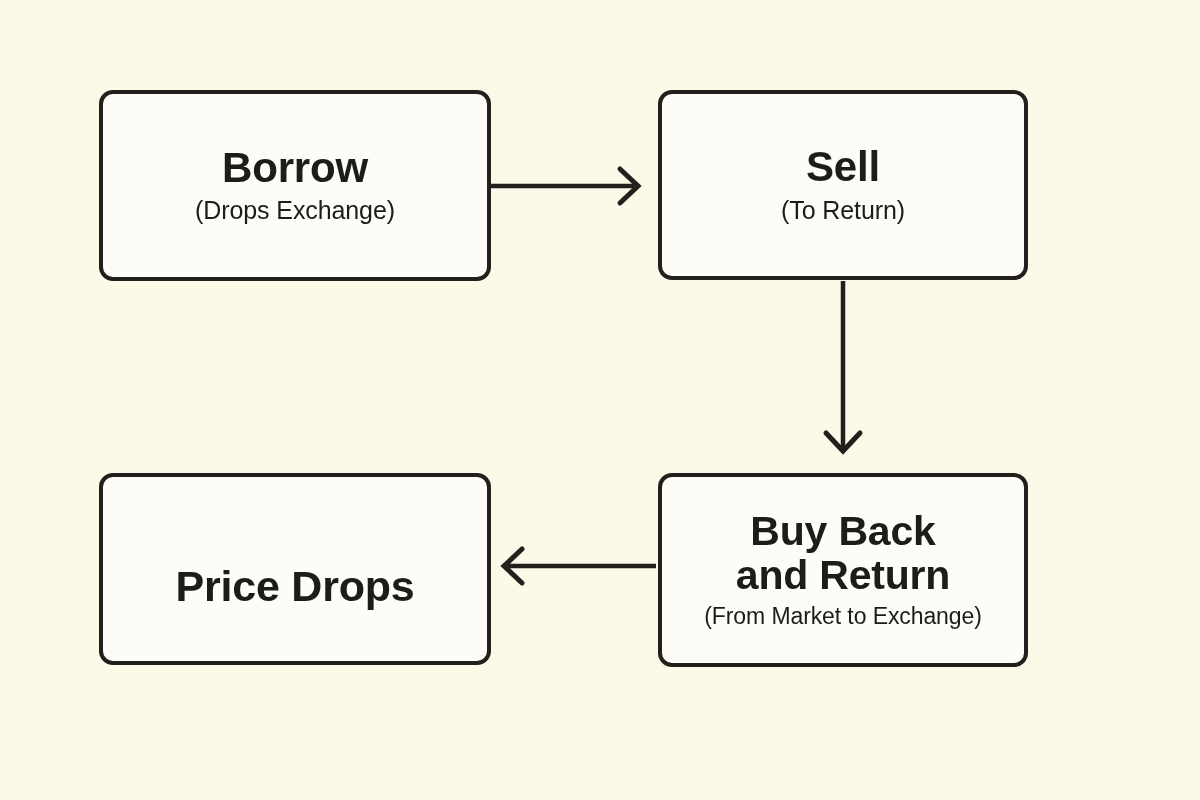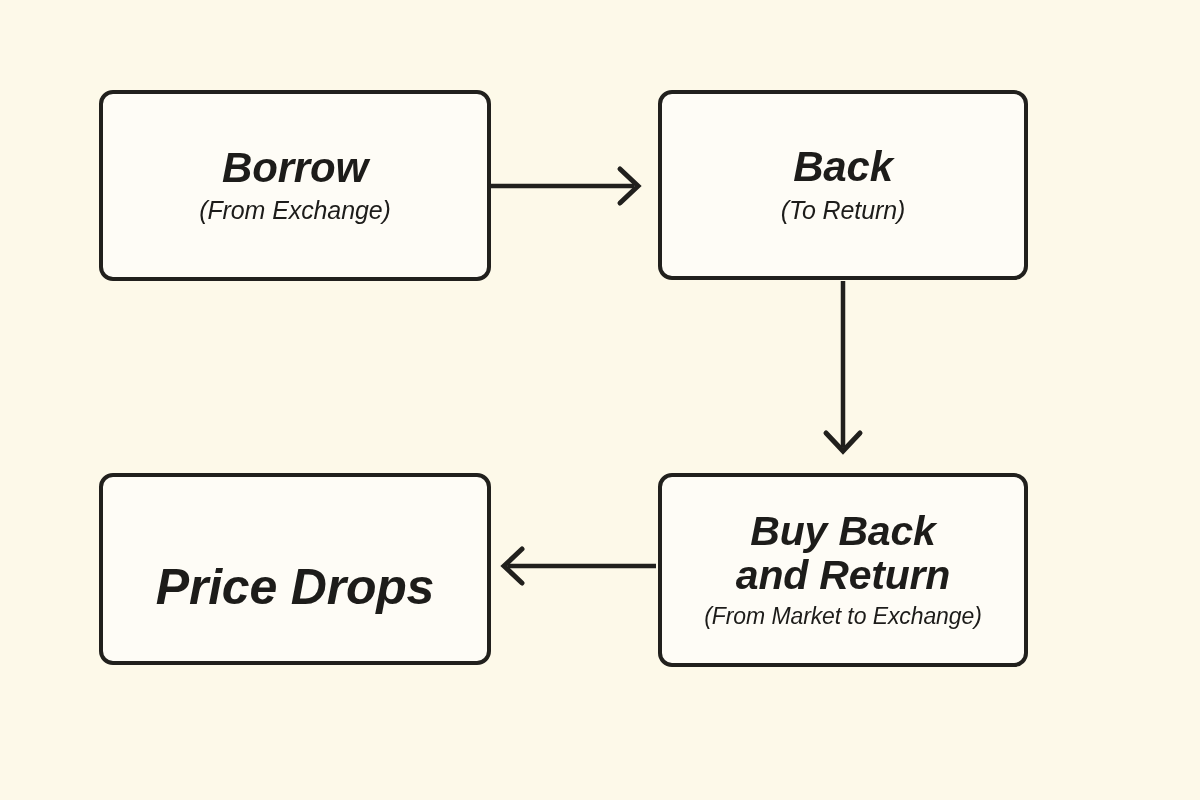--- a/index.html
+++ b/index.html
@@ -14,21 +14,20 @@
     background: #fdf9e9;
     font-family: "Liberation Sans", "DejaVu Sans", sans-serif;
     overflow: hidden;
   }
 
   #diagram-canvas {
     position: relative;
     width: 1200px;
     height: 800px;
     background: #fdf9e9;
-    font-style: italic;
   }
 
   #connector-layer {
     position: absolute;
     left: 0;
     top: 0;
     width: 1200px;
     height: 800px;
     pointer-events: none;
   }
@@ -65,21 +64,21 @@
   }
 
   
   #node-borrow    { left: 99px;  top: 90px;  width: 392px; height: 191px; }
   #node-sell      { left: 658px; top: 90px;  width: 370px; height: 190px; }
   #node-pricedrops{ left: 99px;  top: 473px; width: 392px; height: 192px; }
   #node-buyback   { left: 658px; top: 473px; width: 370px; height: 194px; }
 
   #node-buyback .node-title { font-size: 41px; }
   #node-buyback .node-subtitle { font-size: 23px; }
-  #node-pricedrops .node-title { font-size: 50px; margin-top: 36px; }
+  #node-pricedrops .node-title { font-size: 43px; margin-top: 36px; }
 </style>
 </head>
 <body>
 
 <div id="diagram-canvas">
 
   <svg id="connector-layer" viewBox="0 0 1200 800" width="1200" height="800" aria-hidden="true">
 
     <g>
       <line x1="491" y1="186" x2="634" y2="186" stroke="#21201d" stroke-width="4.5" stroke-linecap="butt"></line>
@@ -92,25 +91,25 @@
     </g>
 
     <g>
       <line x1="656" y1="566" x2="508" y2="566" stroke="#21201d" stroke-width="4.5" stroke-linecap="butt"></line>
       <polyline points="522,549 504,566 522,583" fill="none" stroke="#21201d" stroke-width="5" stroke-linecap="round" stroke-linejoin="miter"></polyline>
     </g>
   </svg>
 
   <div class="node-box" id="node-borrow">
     <div class="node-title">Borrow</div>
-    <div class="node-subtitle">(From Exchange)</div>
+    <div class="node-subtitle">(Drops Exchange)</div>
   </div>
 
   <div class="node-box" id="node-sell">
-    <div class="node-title">Back</div>
+    <div class="node-title">Sell</div>
     <div class="node-subtitle">(To Return)</div>
   </div>
 
   <div class="node-box" id="node-buyback">
     <div class="node-title">Buy Back
 and Return</div>
     <div class="node-subtitle">(From Market to Exchange)</div>
   </div>
 
   <div class="node-box" id="node-pricedrops">

